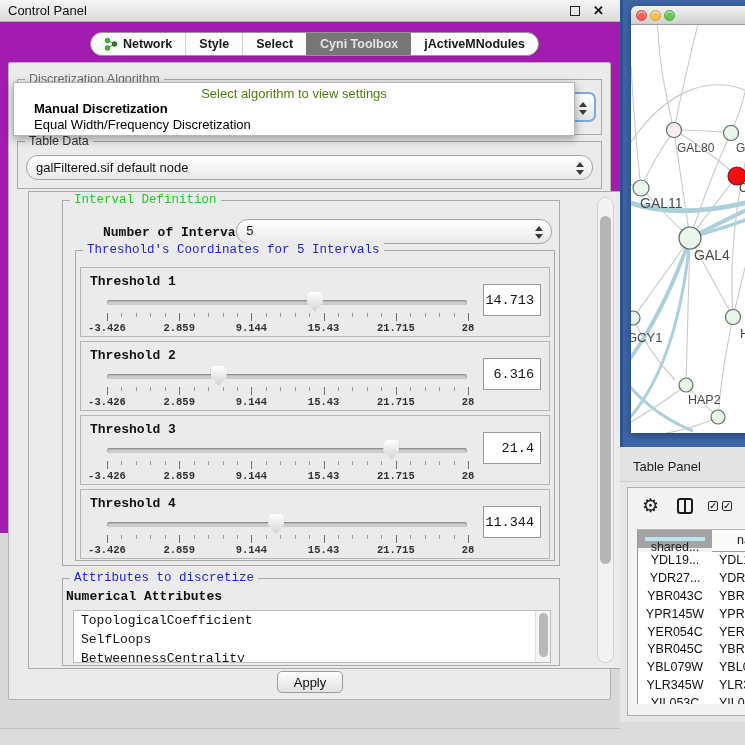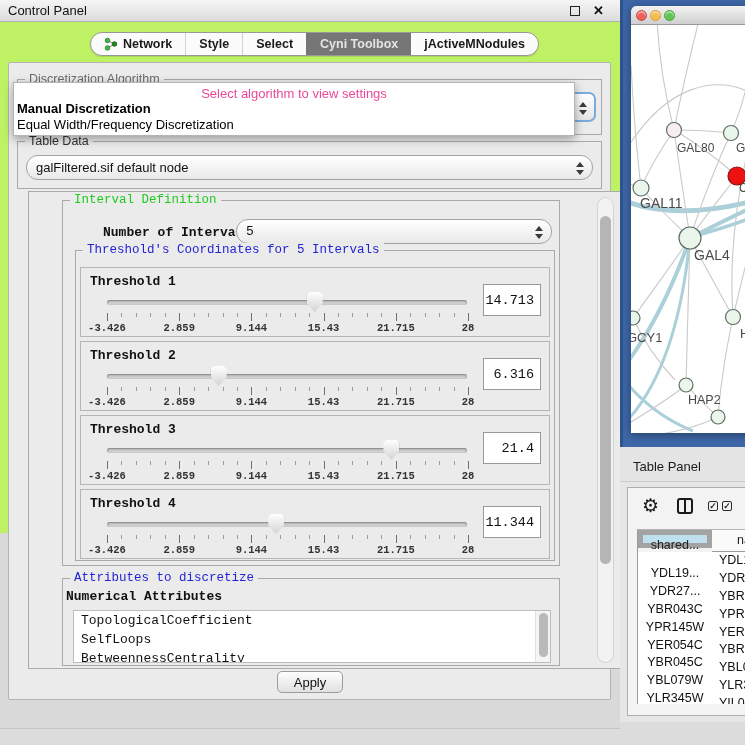--- a/index.html
+++ b/index.html
@@ -1,21 +1,21 @@
 <!DOCTYPE html>
 <html><head>
 <meta charset="utf-8">
 <style>
   * { margin:0; padding:0; box-sizing:border-box; }
   html,body { width:745px; height:745px; overflow:hidden; }
   body { font-family:"Liberation Sans", sans-serif; background:#d9d9d9; }
   #root { position:relative; width:745px; height:745px; overflow:hidden; }
 
   
-  #left-panel { position:absolute; left:0; top:0; width:620px; height:533px; background:#bef264; }
+  #left-panel { position:absolute; left:0; top:0; width:620px; height:533px; background:#a21caf; }
   .titlebar { position:absolute; left:0; top:0; width:620px; height:22px;
     background:linear-gradient(#f5f5f5,#dcdcdc); border-bottom:1px solid #b0b0b0; }
   .titlebar .tb-text { position:absolute; left:8px; top:3px; font-size:13px; color:#111; }
   .win-float { position:absolute; right:40px; top:6px; width:10px; height:10px; border:1.5px solid #222; background:transparent; }
   .win-close { position:absolute; right:16px; top:2px; font-size:13px; font-weight:bold; color:#111; line-height:18px; }
 
   .tabbar { position:absolute; display:inline-flex; background:#fbfbfb; border:1px solid #979797;
     border-radius:12px; overflow:hidden; height:24px; box-shadow:0 1px 1px rgba(0,0,0,0.12); }
   #top-tabs { left:90px; top:32px; }
   #bottom-tabs { left:144px; top:704px; }
@@ -98,22 +98,22 @@
   .apply-btn { position:absolute; left:268px; top:608px; width:66px; height:22px; border:1px solid #9c9c9c;
     border-radius:5px; background:linear-gradient(#fefefe,#e0e0e0); font-family:inherit;
     font-size:13px; color:#111; text-align:center; }
 
   .bottom-strip { position:absolute; left:0; top:728px; width:620px; height:17px;
     background:#dcdcdc; border-top:1px solid #c4c4c4; }
 
   
   .algo-popup { position:absolute; left:13px; top:82px; width:562px; height:54px; background:#fff;
     border:1px solid #b5b5b5; box-shadow:0 3px 9px rgba(0,0,0,0.35); z-index:60; }
-  .algo-hint { text-align:center; color:#ec4899; font-size:13px; margin-top:3px; }
-  .algo-opt { font-size:13px; color:#000; padding-left:3px; line-height:16px; }
+  .algo-hint { text-align:center; color:#4d7c0f; font-size:13px; margin-top:3px; }
+  .algo-opt { font-size:13px; color:#000; padding-left:20px; line-height:16px; }
   .algo-opt.first { font-weight:bold; }
 
   
   #right-panel { position:absolute; left:620px; top:0; width:125px; height:745px; background:#dcdcdc; overflow:hidden; }
   .desktop-blue { position:absolute; left:0; top:0; width:125px; height:447px;
     background:linear-gradient(90deg,#2e5391 0 3px,#3e67a7 3px); overflow:hidden; }
   .net-window { position:absolute; left:11px; top:6px; width:134px; height:427px;
     border-radius:5px 0 0 0; overflow:hidden; box-shadow:0 2px 8px rgba(0,0,0,0.4); }
   .net-titlebar { position:relative; height:19px; background:linear-gradient(#f3f3f3,#cfcfcf);
     border-bottom:1px solid #9a9a9a; border-radius:5px 0 0 0; }
@@ -135,27 +135,27 @@
     border:2px solid #1a1a1a; border-radius:3px; }
   .split-icon::after { content:''; position:absolute; left:50%; top:0; bottom:0; width:2px;
     background:#1a1a1a; transform:translateX(-1px); }
   .mini-check { position:absolute; top:13px; width:10px; height:10px; border:1.5px solid #2a2a2a;
     border-radius:2px; font-size:9px; line-height:8px; text-align:center; color:#2a2a2a; font-weight:bold; }
   .mc1 { left:80px; } .mc2 { left:94px; }
 
   .tp-table { position:absolute; left:9px; top:41px; width:121px; border-left:1px solid #9a9a9a; border-top:1px solid #b5b5b5; }
   .tp-header { position:relative; height:22px; }
   .tph1 { position:absolute; left:0; top:0; width:74px; height:18px; background:#bfe0ee;
-    border:5px solid #a3a3a3; font-size:12.5px; color:#222; text-align:center; line-height:20px; }
+    border:7px solid #a3a3a3; font-size:12.5px; color:#222; text-align:center; line-height:20px; }
   .tph2 { position:absolute; left:74px; top:0; width:60px; height:22px; background:#fafafa;
     border-bottom:1px solid #9a9a9a; font-size:12.5px; color:#222; line-height:20px;
     padding-left:25px; overflow:hidden; white-space:nowrap; }
   .tp-rows { position:relative; width:121px; height:152px; overflow:hidden; background:#fff; }
   .tp-row { position:relative; height:17.9px; }
-  .tpc1 { position:absolute; left:0; width:74px; font-size:12.5px; color:#111; text-align:center; line-height:17.9px; white-space:nowrap;margin-top:13px; }
+  .tpc1 { position:absolute; left:0; width:74px; font-size:12.5px; color:#111; text-align:center; line-height:17.9px; white-space:nowrap; }
   .tpc2 { position:absolute; left:74px; width:47px; font-size:12.5px; color:#111; padding-left:7px; line-height:17.9px; white-space:nowrap; overflow:hidden; }
 </style>
 </head>
 <body>
 
 <div id="root">
 
   <div id="left-panel">
 
     <div class="titlebar">

